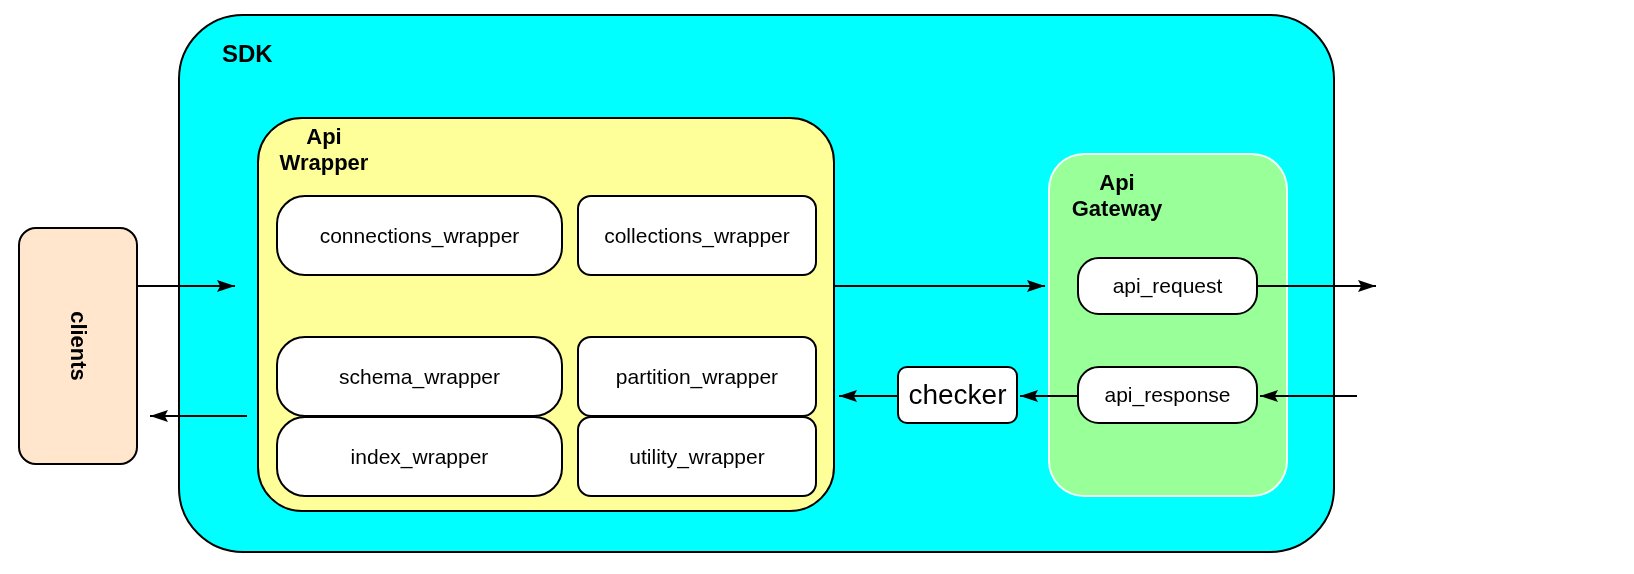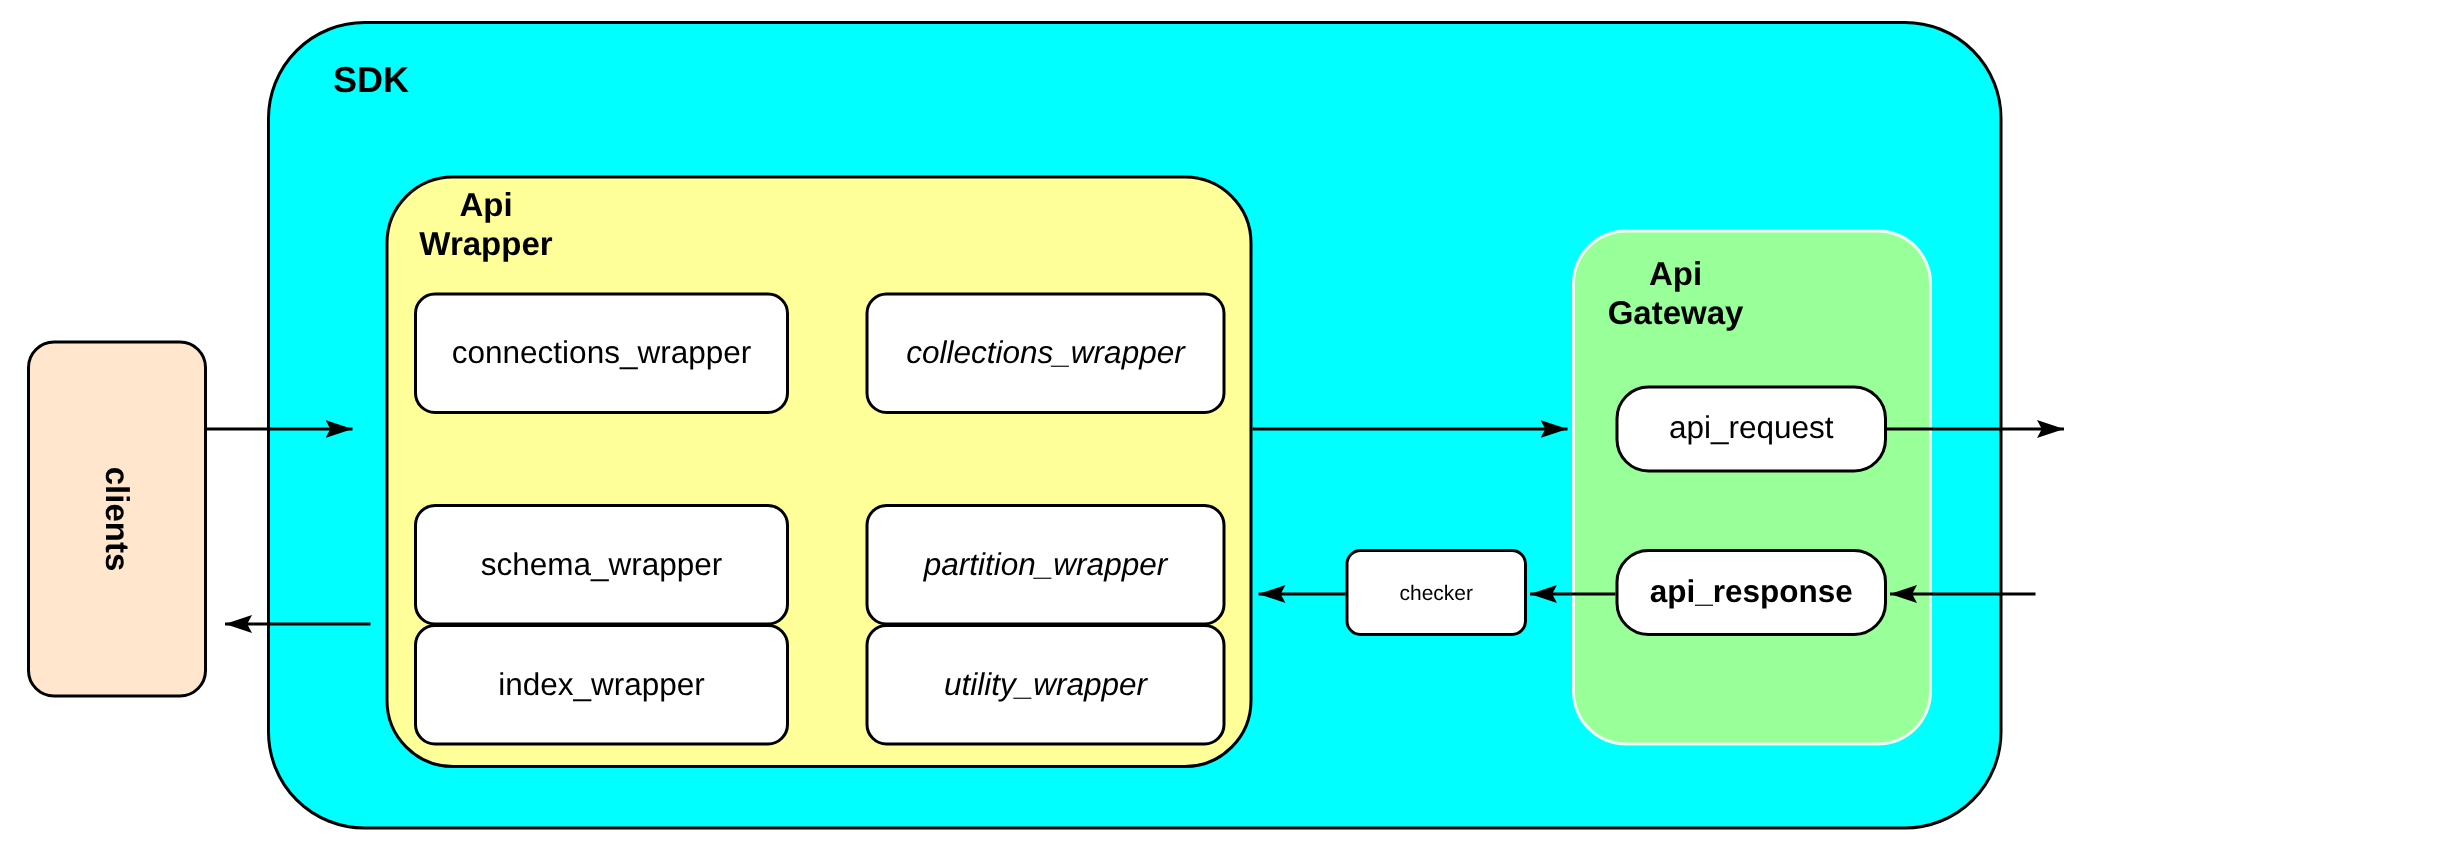--- a/index.html
+++ b/index.html
@@ -40,51 +40,51 @@
   .apiwrapper-label{
     position:absolute;left:10px;top:5px;width:110px;
     font-weight:bold;font-size:22px;line-height:1.18;
     text-align:center;white-space:pre-line;
   }
   .module{
     background:#ffffff;border-radius:14px;height:81px;
     display:flex;align-items:center;justify-content:center;
     font-size:21px;white-space:nowrap;
   }
-  .m-col1{left:276px;width:250px;}
-  .m-col2{left:577px;width:240px;font-style:italic;}
+  .m-col1{left:276px;width:287px;border-radius:29px;}
+  .m-col2{left:577px;width:240px;}
   .m-row1{top:195px;}
   .m-row2{top:296px;margin-top:40px;}
   .m-row3{top:416px;}
   
   .checker{
     left:897px;top:366px;width:121px;height:58px;
     background:#ffffff;border-radius:10px;
     display:flex;align-items:center;justify-content:center;
-    font-size:14px;
+    font-size:28px;
   }
   
   .gateway-bg{
     left:1048px;top:153px;width:240px;height:344px;
     background:#99FF99;border:2px solid rgba(255,255,255,0.85);
     border-radius:36px;
   }
   .gateway-label{
     position:absolute;left:12px;top:15px;width:110px;
     font-weight:bold;font-size:22px;line-height:1.18;
     text-align:center;white-space:pre-line;
   }
   .gw-box{
     left:1077px;width:181px;height:58px;
     background:#ffffff;border-radius:22px;
     display:flex;align-items:center;justify-content:center;
     font-size:21px;white-space:nowrap;
   }
   .gw-request{top:257px;}
-  .gw-response{top:366px;font-weight:bold;}
+  .gw-response{top:366px;}
   
   .milvus{
     left:1377px;top:147px;width:238px;height:398px;
     background:#E8E8E8;border-radius:38px;
     display:flex;align-items:center;justify-content:center;
     font-weight:bold;font-size:22px;
   }
   
   .arrows{
     position:absolute;left:0;top:0;width:1634px;height:574px;

